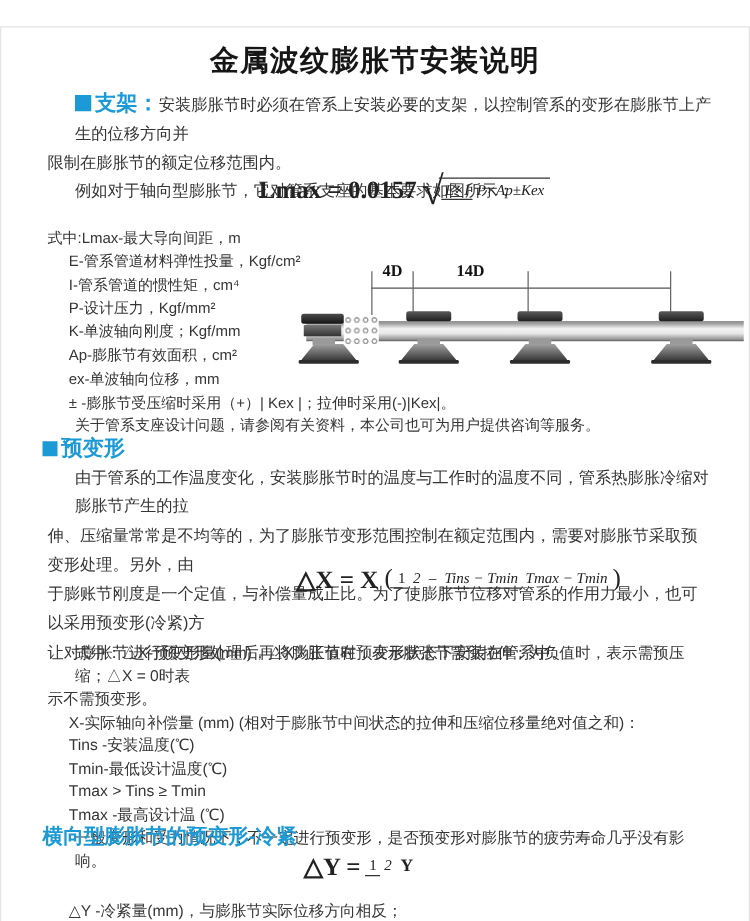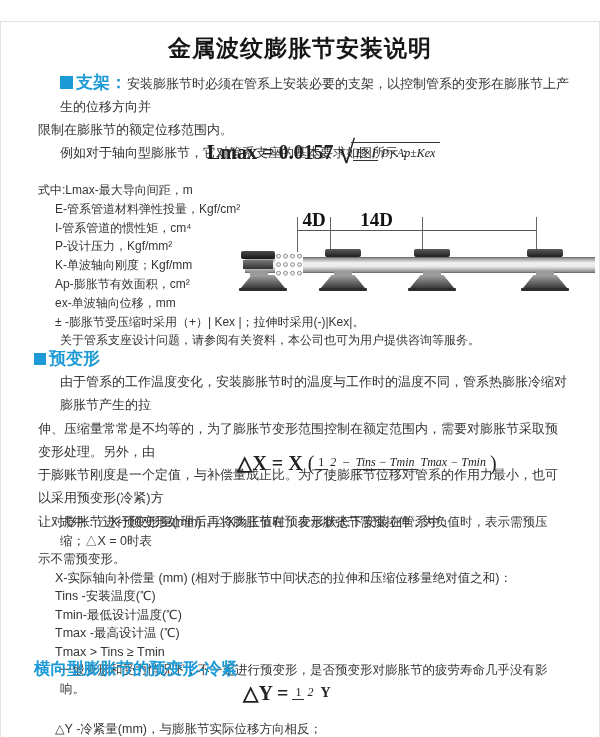--- a/index.html
+++ b/index.html
@@ -28,21 +28,21 @@
         font-style:italic;font-size:12px;vertical-align:middle;}
   .frac .num{border-bottom:1px solid #333;padding:0 3px;}
   .frac .den{padding:0 3px;font-style:italic;}
   .frac.upright{font-style:normal;}
   .paren{font-size:20px;font-weight:400;margin:0 1px;}
   .fop{font-size:13px;margin:0 3px;}
   .f-rhs{font-weight:bold;font-size:14px;margin-left:4px;}
   
   .diagram{position:absolute;left:245px;top:190px;width:350px;height:100px;}
   .dim-label{position:absolute;top:-2px;text-align:center;font-family:"Liberation Serif",serif;
-             font-weight:bold;font-size:19px;color:#111;}
+             font-weight:bold;font-size:13px;color:#111;}
   .dim-line{position:absolute;top:19px;left:52px;width:239px;border-top:1px solid #555;}
   .tick{position:absolute;top:6px;width:1px;height:40px;background:#666;}
   .pipe{position:absolute;left:0;top:46px;width:350px;height:14px;
         background:linear-gradient(#8f8f8f,#f2f2f2 35%,#e9e9e9 62%,#8a8a8a);
         border-top:1px solid #6f6f6f;border-bottom:1px solid #6f6f6f;}
   .bellows{position:absolute;left:30px;top:41px;width:28px;height:25px;background-color:#fff;
         background-image:radial-gradient(circle at 3.5px 4px,#ffffff 1px,#9a9a9a 1.4px 2.1px,transparent 2.6px);
         background-size:7px 8.5px;}
   .support{position:absolute;top:38px;width:44px;height:44px;}
   .support .cap{position:absolute;left:4px;top:0;width:36px;height:8px;border-radius:2px;
@@ -160,22 +160,22 @@
     </span>
     <span class="paren">)</span>
   </div>
 
   <div class="axlist">
     <div class="ind22">式中：△X-预变形量(mm)，△X为正值时，表示膨张节需预拉伸；为负值时，表示需预压缩；△X = 0时表</div>
     <div>示不需预变形。</div>
     <div class="ind17">X-实际轴向补偿量 (mm) (相对于膨胀节中间状态的拉伸和压缩位移量绝对值之和)：</div>
     <div class="ind17">Tins -安装温度(℃)</div>
     <div class="ind17">Tmin-最低设计温度(℃)</div>
+    <div class="ind17">Tmax &gt; Tins ≥ Tmin</div>
     <div class="ind17">Tmax -最高设计温 (℃)</div>
-    <div class="ind17">Tmax &gt; Tins ≥ Tmin</div>
     <div class="ind22">一般变形和受力情况下，不一定进行预变形，是否预变形对膨胀节的疲劳寿命几乎没有影响。</div>
   </div>
 
   <div class="sub-head" style="left:34px;top:637px;font-size:16.5px;">横向型膨胀节的预变形-冷紧</div>
 
   <div class="formula" style="left:243px;top:660px;">
     <span class="f-lhs">△Y =</span>
     <span class="frac upright">
       <span class="num">1</span>
       <span class="den">2</span>

